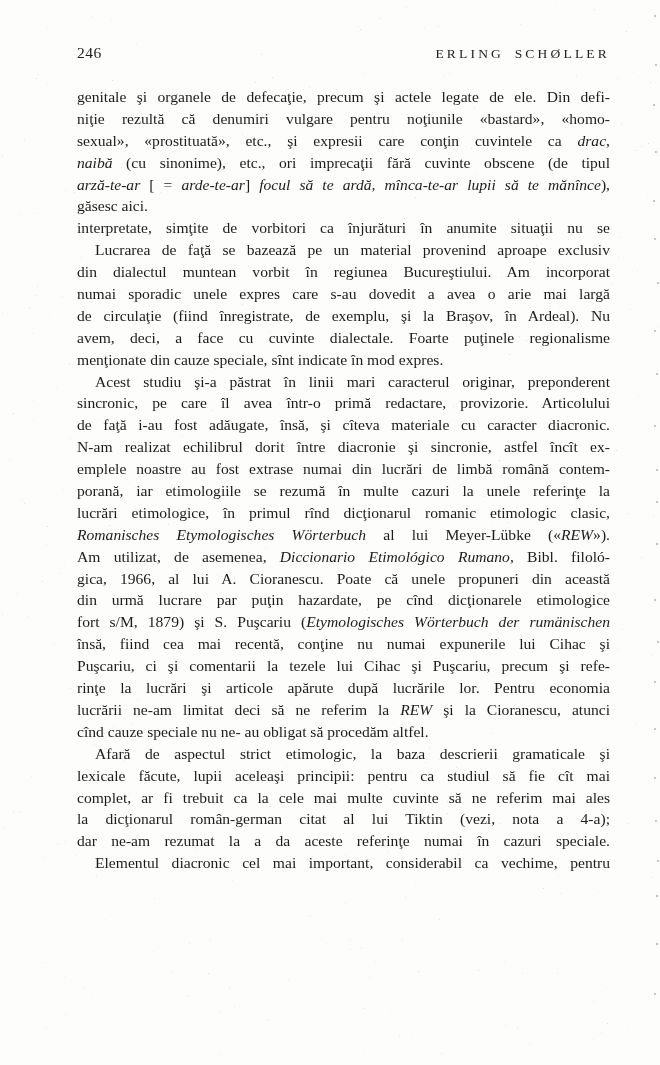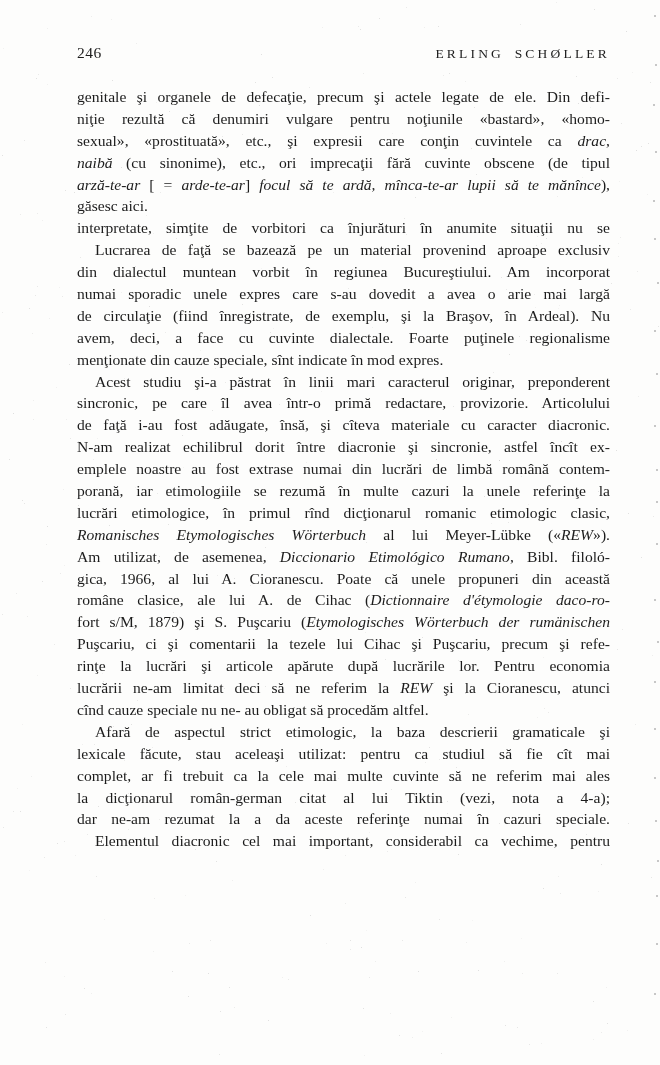--- a/index.html
+++ b/index.html
@@ -70,28 +70,29 @@
       <div class="line indent"><span>Acest studiu şi-a păstrat în linii mari caracterul originar, preponderent</span></div>
       <div class="line"><span>sincronic, pe care îl avea într-o primă redactare, provizorie. Articolului</span></div>
       <div class="line"><span>de faţă i-au fost adăugate, însă, şi cîteva materiale cu caracter diacronic.</span></div>
       <div class="line"><span>N-am realizat echilibrul dorit între diacronie şi sincronie, astfel încît ex-</span></div>
       <div class="line"><span>emplele noastre au fost extrase numai din lucrări de limbă română contem-</span></div>
       <div class="line"><span>porană, iar etimologiile se rezumă în multe cazuri la unele referinţe la</span></div>
       <div class="line"><span>lucrări etimologice, în primul rînd dicţionarul romanic etimologic clasic,</span></div>
       <div class="line"><span class="it">Romanisches Etymologisches Wörterbuch</span><span> al lui Meyer-Lübke («</span><span class="it">REW</span><span>»).</span></div>
       <div class="line"><span>Am utilizat, de asemenea, </span><span class="it">Diccionario Etimológico Rumano</span><span>, Bibl. filoló-</span></div>
       <div class="line"><span>gica, 1966, al lui A. Cioranescu. Poate că unele propuneri din această</span></div>
-      <div class="line"><span>române clasice, ale lui A. de Cihac (</span><span class="it">Dictionnaire d'étymologie daco-ro-</span></div>
+      <div class="line"><span>din urmă lucrare par puţin hazardate, pe cînd dicţionarele etimologice</span></div>
       <div class="line"><span>fort s/M, 1879) şi S. Puşcariu (</span><span class="it">Etymologisches Wörterbuch der rumänischen</span></div>
+      <div class="line"><span>însă, fiind cea mai recentă, conţine nu numai expunerile lui Cihac şi</span></div>
       <div class="line"><span>Puşcariu, ci şi comentarii la tezele lui Cihac şi Puşcariu, precum şi refe-</span></div>
       <div class="line"><span>rinţe la lucrări şi articole apărute după lucrările lor. Pentru economia</span></div>
       <div class="line"><span>lucrării ne-am limitat deci să ne referim la </span><span class="it">REW</span><span> şi la Cioranescu, atunci</span></div>
       <div class="line flush"><span>cînd cauze speciale nu ne- au obligat să procedăm altfel.</span></div>
       <div class="line indent"><span>Afară de aspectul strict etimologic, la baza descrierii gramaticale şi</span></div>
-      <div class="line"><span>lexicale făcute, stau aceleaşi utilizat: pentru ca studiul să fie cît mai</span></div>
+      <div class="line"><span>lexicale făcute, lupii aceleaşi principii: pentru ca studiul să fie cît mai</span></div>
       <div class="line"><span>complet, ar fi trebuit ca la cele mai multe cuvinte să ne referim mai ales</span></div>
       <div class="line"><span>la dicţionarul român-german citat al lui Tiktin (vezi, nota a 4-a);</span></div>
       <div class="line"><span>dar ne-am rezumat la a da aceste referinţe numai în cazuri speciale.</span></div>
       <div class="line indent"><span>Elementul diacronic cel mai important, considerabil ca vechime, pentru</span></div>
     </main>
   <div class="noise-layer">
       <div class="speck" style="left: 384px; top: 553px; opacity: 0.24;"></div>
       <div class="speck" style="left: 460px; top: 801px; opacity: 0.2;"></div>
       <div class="speck" style="left: 343px; top: 162px; opacity: 0.09;"></div>
       <div class="speck" style="left: 149px; top: 306px; opacity: 0.26;"></div>

